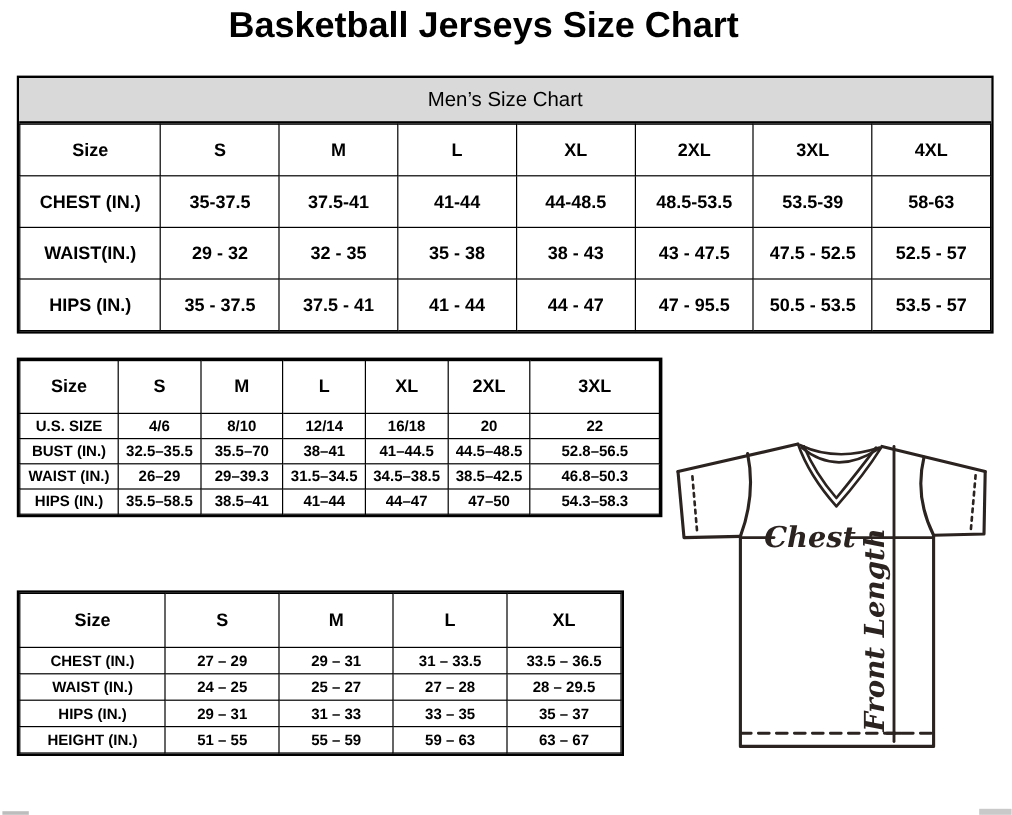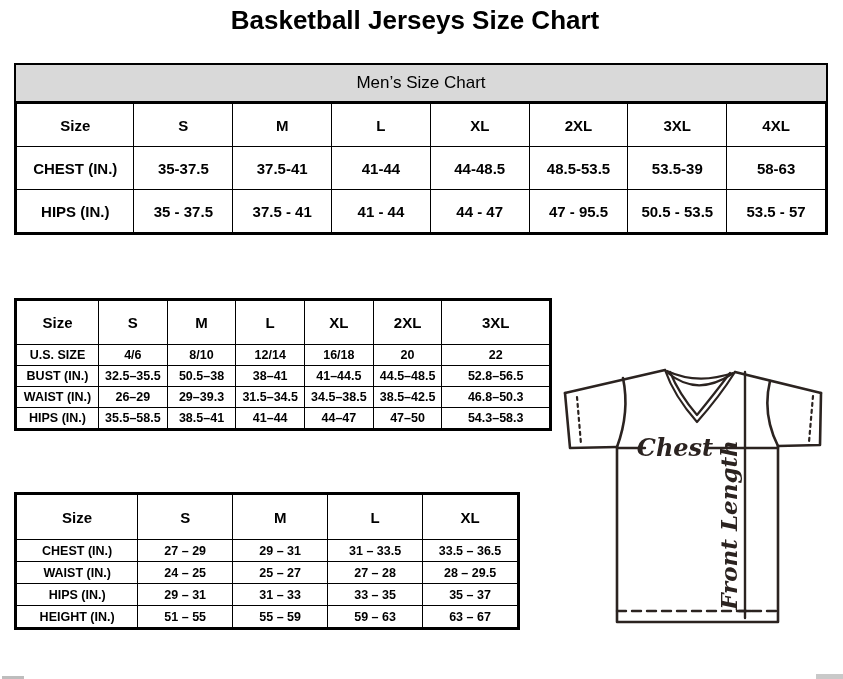--- a/index.html
+++ b/index.html
@@ -1,22 +1,22 @@
 <!DOCTYPE html>
 <html><head>
 <meta charset="utf-8">
 <style>
   html,body { margin:0; padding:0; }
   body {
     width:843px; height:679px; position:relative; background:#ffffff;
     font-family:"Liberation Sans", sans-serif; overflow:hidden;
   }
   .page-title {
-    position:absolute; top:5px; left:12px; width:806px; text-align:center;
-    font-size:26px; font-weight:bold; color:#000;
+    position:absolute; top:5px; left:0; width:806px; text-align:center;
+    font-size:30px; font-weight:bold; color:#000;
   }
   .chart { position:absolute; border:2px solid #000; background:#fff; }
   .chart-title {
     background:#d9d9d9; border-bottom:2px solid #000;
     font-weight:normal; text-align:center; font-size:17px;
     display:flex; align-items:center; justify-content:center;
   }
   table.size-table { width:100%; border-collapse:collapse; table-layout:fixed; }
   table.size-table th, table.size-table td {
     border:1px solid #000; text-align:center; font-weight:bold;
@@ -78,20 +78,30 @@
           <th>CHEST (IN.)</th>
           <td>35-37.5</td>
           <td>37.5-41</td>
           <td>41-44</td>
           <td>44-48.5</td>
           <td>48.5-53.5</td>
           <td>53.5-39</td>
           <td>58-63</td>
         </tr>
         <tr class="data-row">
+          <th>WAIST(IN.)</th>
+          <td>29 - 32</td>
+          <td>32 - 35</td>
+          <td>35 - 38</td>
+          <td>38 - 43</td>
+          <td>43 - 47.5</td>
+          <td>47.5 - 52.5</td>
+          <td>52.5 - 57</td>
+        </tr>
+        <tr class="data-row">
           <th>HIPS (IN.)</th>
           <td>35 - 37.5</td>
           <td>37.5 - 41</td>
           <td>41 - 44</td>
           <td>44 - 47</td>
           <td>47 - 95.5</td>
           <td>50.5 - 53.5</td>
           <td>53.5 - 57</td>
         </tr>
       </tbody>
@@ -117,21 +127,21 @@
           <td>4/6</td>
           <td>8/10</td>
           <td>12/14</td>
           <td>16/18</td>
           <td>20</td>
           <td>22</td>
         </tr>
         <tr class="data-row">
           <th>BUST (IN.)</th>
           <td>32.5–35.5</td>
-          <td>50.5–38</td>
+          <td>35.5–70</td>
           <td>38–41</td>
           <td>41–44.5</td>
           <td>44.5–48.5</td>
           <td>52.8–56.5</td>
         </tr>
         <tr class="data-row">
           <th>WAIST (IN.)</th>
           <td>26–29</td>
           <td>29–39.3</td>
           <td>31.5–34.5</td>

